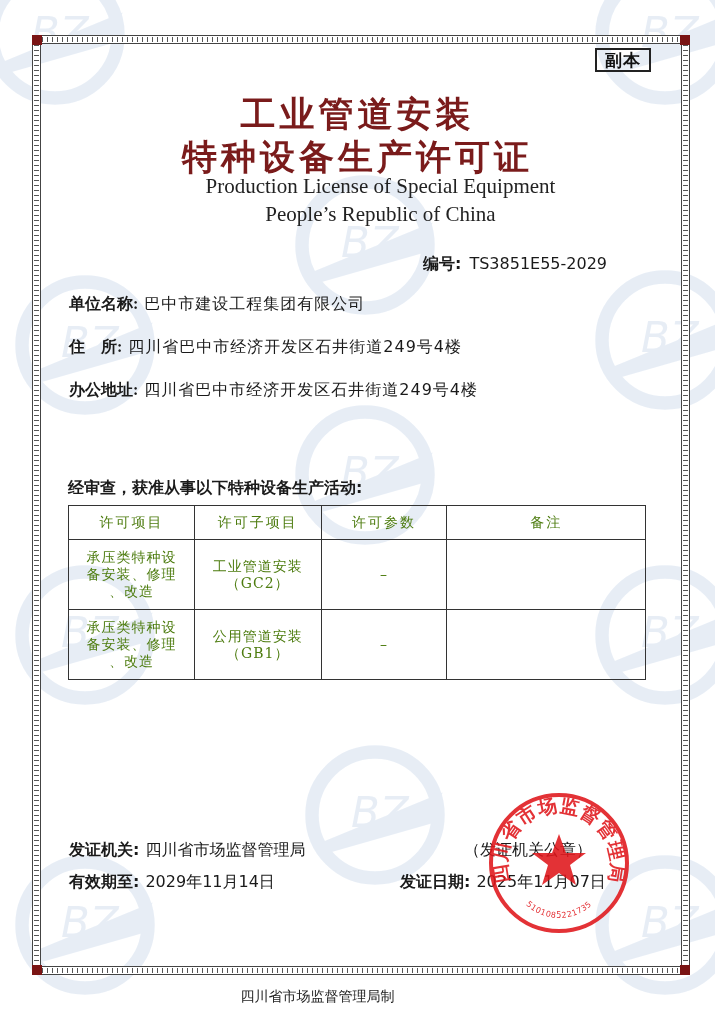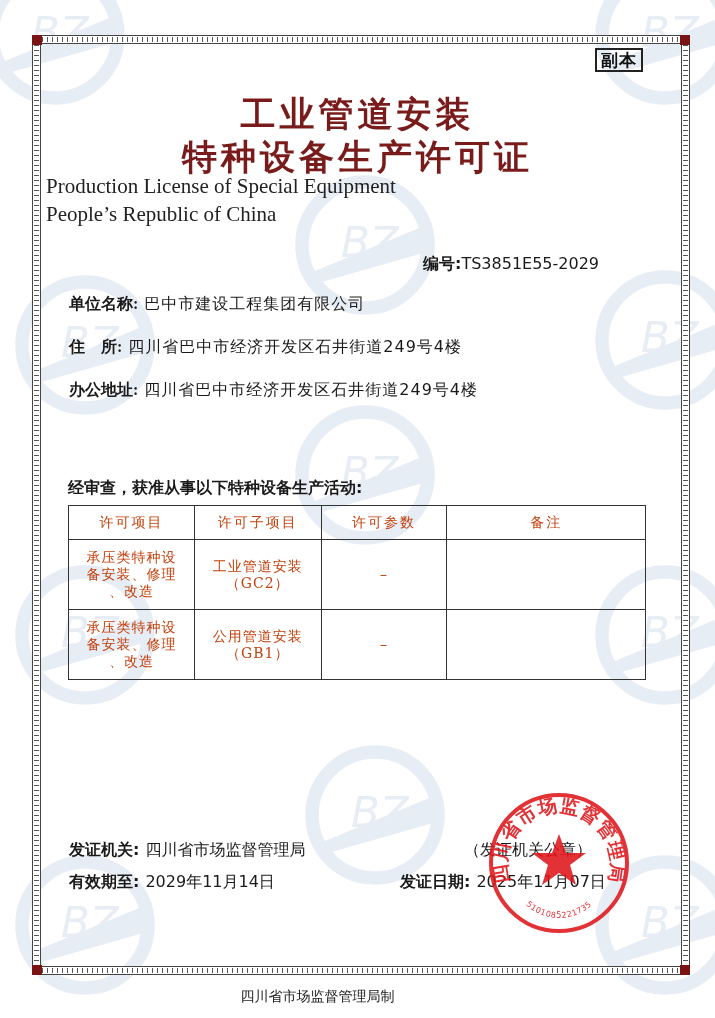--- a/index.html
+++ b/index.html
@@ -34,41 +34,41 @@
   .band .fret-h { position: absolute; left: 10px; right: 10px; top: 2px; height: 5px;
     background-image: repeating-linear-gradient(90deg, #555 0 1.3px, transparent 1.3px 5px, #555 5px 6.3px, transparent 6.3px 10px);
   }
   .band .fret-v { position: absolute; top: 10px; bottom: 10px; left: 2px; width: 5px;
     background-image: repeating-linear-gradient(180deg, #555 0 1.3px, transparent 1.3px 5px, #555 5px 6.3px, transparent 6.3px 10px);
   }
   .corner { position: absolute; width: 10px; height: 10px; background: #7a1414; }
   .corner.tl { left: 0; top: 0; } .corner.tr { right: 0; top: 0; }
   .corner.bl { left: 0; bottom: 0; } .corner.br { right: 0; bottom: 0; }
 
-  .copy-badge { position: absolute; left: 595px; top: 48px; width: 48px; height: 24px;
+  .copy-badge { position: absolute; left: 595px; top: 48px; width: 56px; height: 24px;
     border: 2px solid #222; font-size: 17px; font-weight: bold; text-align: center; line-height: 20px; color: #111; letter-spacing: 1px; }
 
   .title-cn { position: absolute; left: 0; width: 715px; text-align: center; color: #7a1b1b; font-weight: bold; }
   .t1 { top: 91px; font-size: 35px; letter-spacing: 4px; }
   .t2 { top: 134px; font-size: 35px; letter-spacing: 4px; }
-  .title-en { position: absolute; left: 0; width: 715px; font-family: "Liberation Serif", serif; color: #222; font-size: 21px; padding-left: 46px; }
+  .title-en { position: absolute; left: 0; width: 715px; text-align: center; font-family: "Liberation Serif", serif; color: #222; font-size: 21px; padding-left: 46px; }
   .e1 { top: 174px; }
   .e2 { top: 202px; }
 
   .lic-no { position: absolute; left: 423px; top: 254px; font-size: 16px; }
-  .lic-no .lbl { font-weight: bold; }
+  .lic-no .lbl { font-weight: bold; margin-right: 8px; }
 
   .field { position: absolute; left: 69px; font-size: 16px; }
   .field .lbl { font-weight: bold; font-family: Liberation Serif, serif; }
   .field .val { margin-left: 6px; letter-spacing: 1px; }
   .f1 { top: 294px; } .f2 { top: 337px; } .f3 { top: 380px; }
 
   .scope { position: absolute; left: 68px; top: 478px; font-size: 16px; font-weight: bold; }
 
-  table.permits { position: absolute; left: 68px; top: 505px; width: 578px; border-collapse: collapse; font-family: "DejaVu Serif", serif; font-size: 14px; color: #c2410c; }
+  table.permits { position: absolute; left: 68px; top: 505px; width: 578px; border-collapse: collapse; font-family: "DejaVu Serif", serif; font-size: 14px; color: #4d7c0f; }
   table.permits td, table.permits th { border: 1.5px solid #333; text-align: center; vertical-align: middle; font-weight: normal; line-height: 17px; }
   table.permits th { height: 34px; letter-spacing: 2px; }
   table.permits td { height: 70px; letter-spacing: 1px; }
   .c1 { width: 126px; } .c2 { width: 127px; } .c3 { width: 126px; margin-left: 48px; } .c4 { width: 199px; }
 
   .footer-row { position: absolute; font-size: 16px; }
   .footer-row .lbl { font-weight: bold; }
   .footer-row .val { margin-left: 6px; }
   .issuer { left: 69px; top: 840px; }
   .seal-note { left: 464px; top: 840px; }

